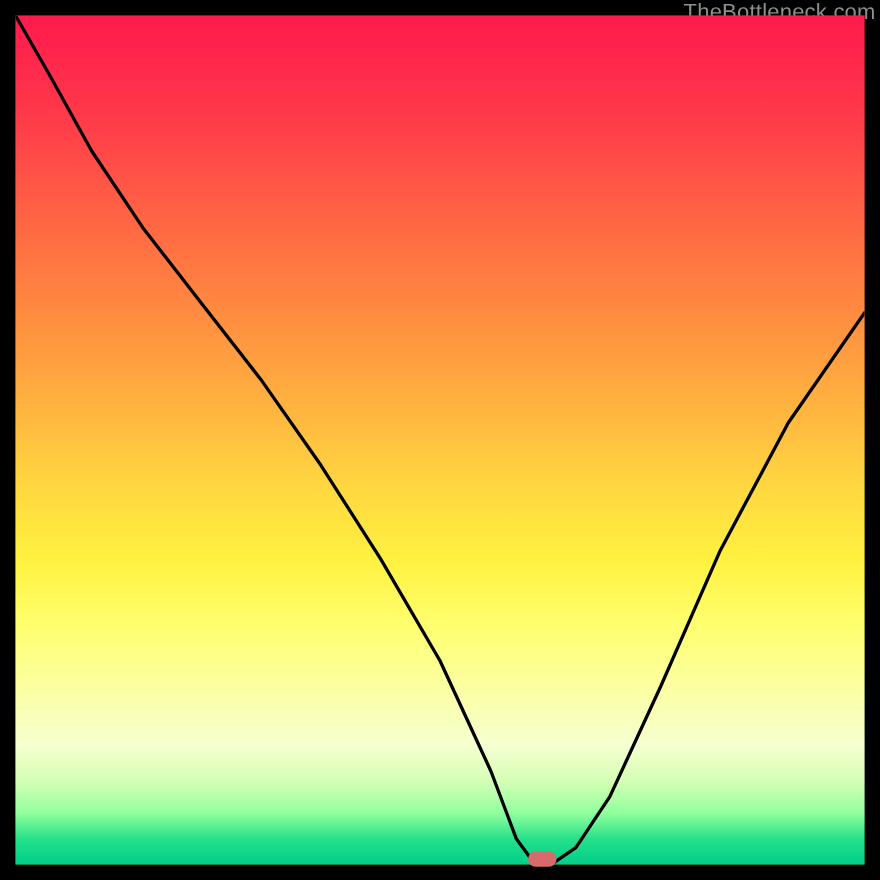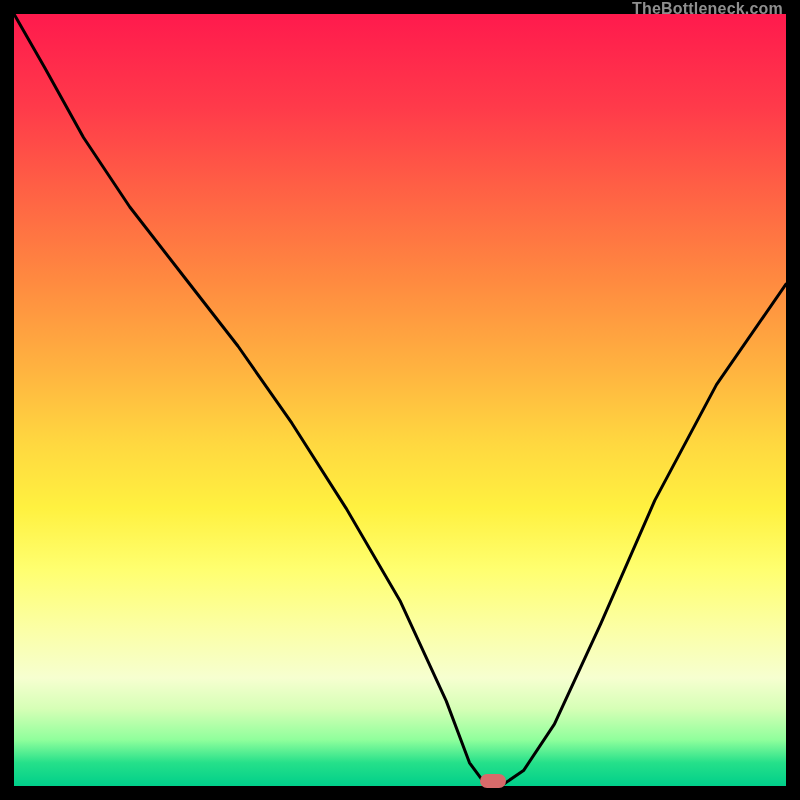--- a/index.html
+++ b/index.html
@@ -49,24 +49,24 @@
     position: absolute;
     width: 26px;
     height: 14px;
     border-radius: 7px;
     background: #d76a6a;
     transform: translate(-50%, -50%);
   }
   .watermark {
     position: absolute;
     top: 0px;
-    right: 17px;
+    right: 4px;
     color: #8f8f8f;
-    font-size: 16px;
-    font-weight: 700;
+    font-size: 20px;
+    font-weight: 400;
     letter-spacing: 0.2px;
     user-select: none;
   }
 </style>
 </head>
 <body>
 
 <div class="chart-wrap">
 
   <div class="watermark">TheBottleneck.com</div>

